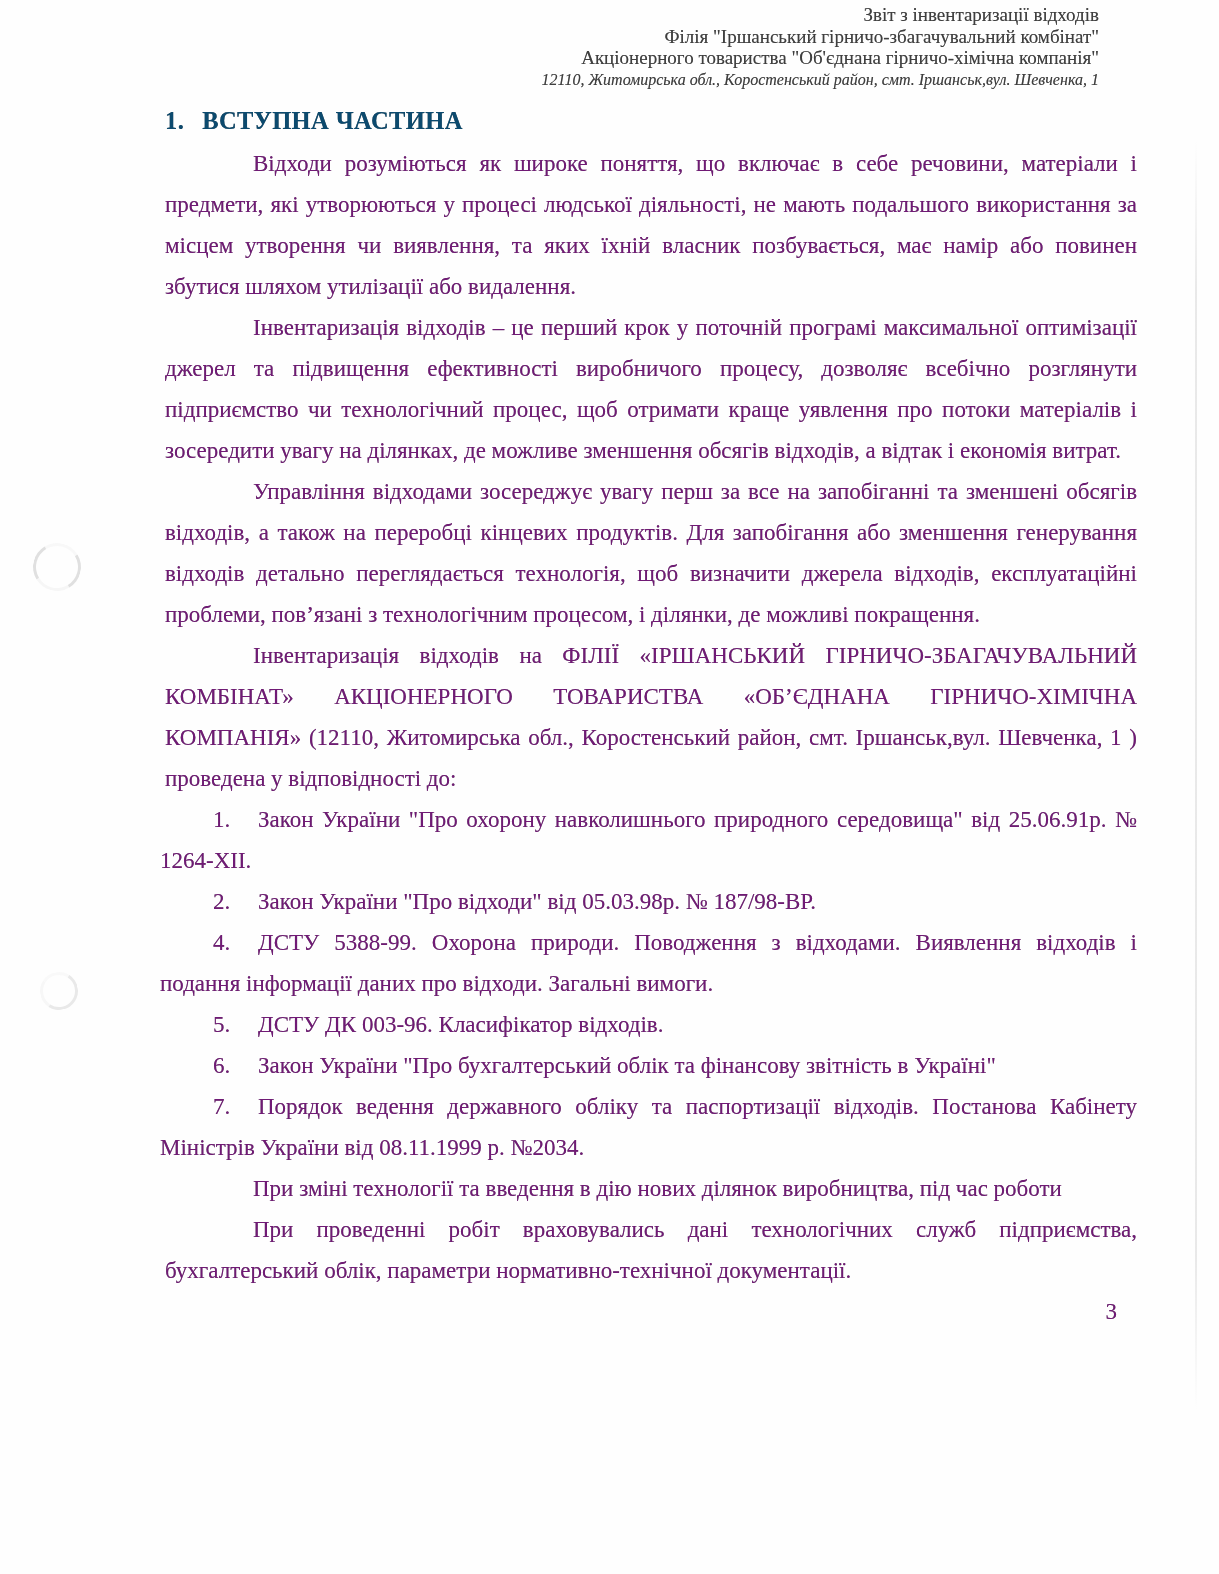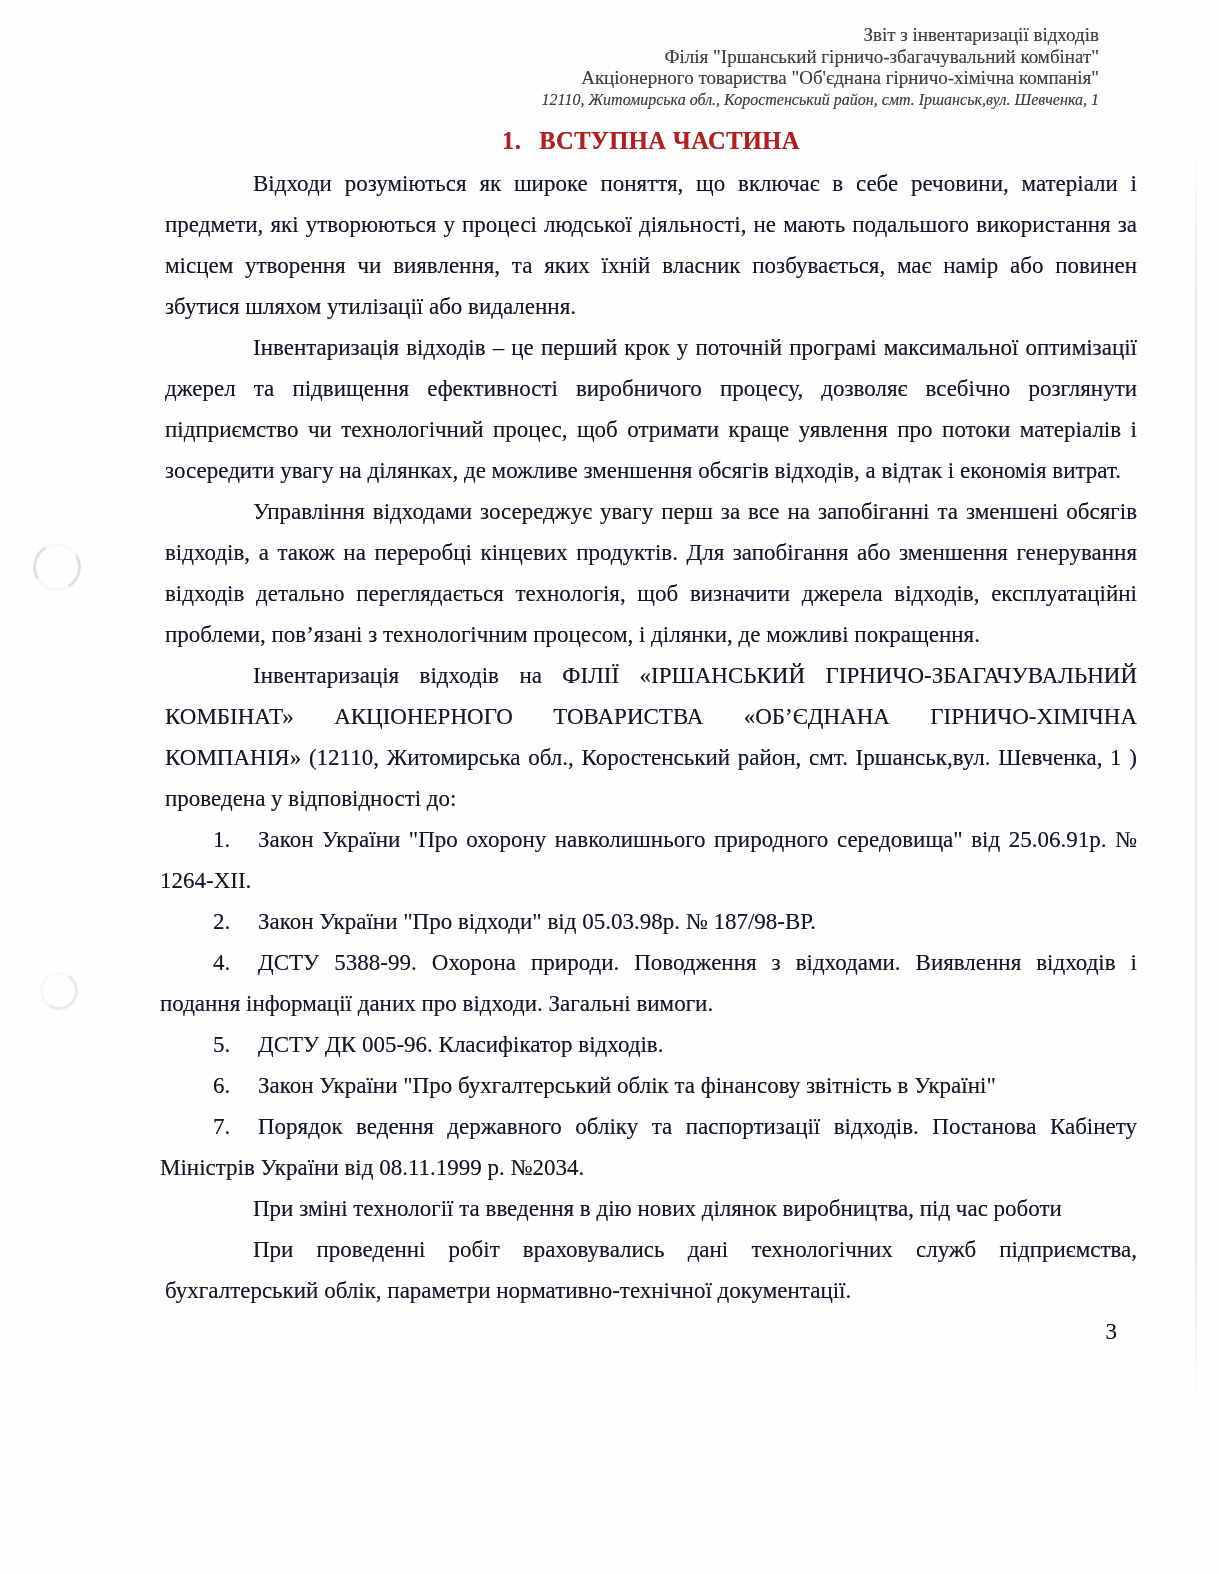--- a/index.html
+++ b/index.html
@@ -46,49 +46,48 @@
     left: 1195px; top: 140px;
     width: 2px; height: 1270px;
     background: linear-gradient(to bottom,
       rgba(190,190,190,0) 0%,
       rgba(183,183,183,0.30) 12%,
       rgba(183,183,183,0.30) 88%,
       rgba(190,190,190,0) 100%);
   }
   
   .header {
-    margin: 24px 120px 0 300px;
+    margin: 4px 120px 0 300px;
     text-align: right;
     font-size: 19px;
     line-height: 21.5px;
     color: #3f3f3f;
     text-shadow: 0 0 0.4px rgba(60,60,60,0.5);
   }
   .header .italic {
     font-style: italic;
     font-size: 16px;
   }
   
   .title {
     margin: 17px 82px 8px 165px;
-    text-align: center;
     font-size: 24.5px;
     font-weight: bold;
-    color: #b91c1c;
+    color: #0c4a6e;
     letter-spacing: 0.4px;
     text-shadow: 0 0 0.5px rgba(0,0,0,0.55);
   }
   .title-num { margin-right: 18px; }
   
   .content {
     margin: 0 82px 0 165px;
     font-size: 23px;
     line-height: 41px;
     text-align: justify;
-    color: #0f172a;
+    color: #701a75;
     text-shadow: 0 0 0.5px rgba(0,0,0,0.45);
   }
   .para {
     margin: 0;
     text-indent: 88px;
   }
   .list-item {
     margin: 0 0 0 -5px;
     text-indent: 53px;
   }
@@ -132,21 +131,21 @@
     <p class="list-item">
       <span class="li-num">1.</span><span>Закон України "Про охорону навколишнього природного середовища" від 25.06.91р. № 1264-XII.</span>
     </p>
     <p class="list-item">
       <span class="li-num">2.</span><span>Закон України "Про відходи" від 05.03.98р. № 187/98-ВР.</span>
     </p>
     <p class="list-item">
       <span class="li-num">4.</span><span>ДСТУ 5388-99. Охорона природи. Поводження з відходами. Виявлення відходів і подання інформації даних про відходи. Загальні вимоги.</span>
     </p>
     <p class="list-item">
-      <span class="li-num">5.</span><span>ДСТУ ДК 005-96. Класифікатор відходів.</span>
+      <span class="li-num">5.</span><span>ДСТУ ДК 003-96. Класифікатор відходів.</span>
     </p>
     <p class="list-item">
       <span class="li-num">6.</span><span>Закон України "Про бухгалтерський облік та фінансову звітність в Україні"</span>
     </p>
     <p class="list-item">
       <span class="li-num">7.</span><span>Порядок ведення державного обліку та паспортизації відходів. Постанова Кабінету Міністрів України від 08.11.1999 р. №2034.</span>
     </p>
 
     <p class="para">При зміні технології та введення в дію нових ділянок виробництва, під час роботи</p>
     <p class="para">При проведенні робіт враховувались дані технологічних служб підприємства, бухгалтерський облік, параметри нормативно-технічної документації.</p>

